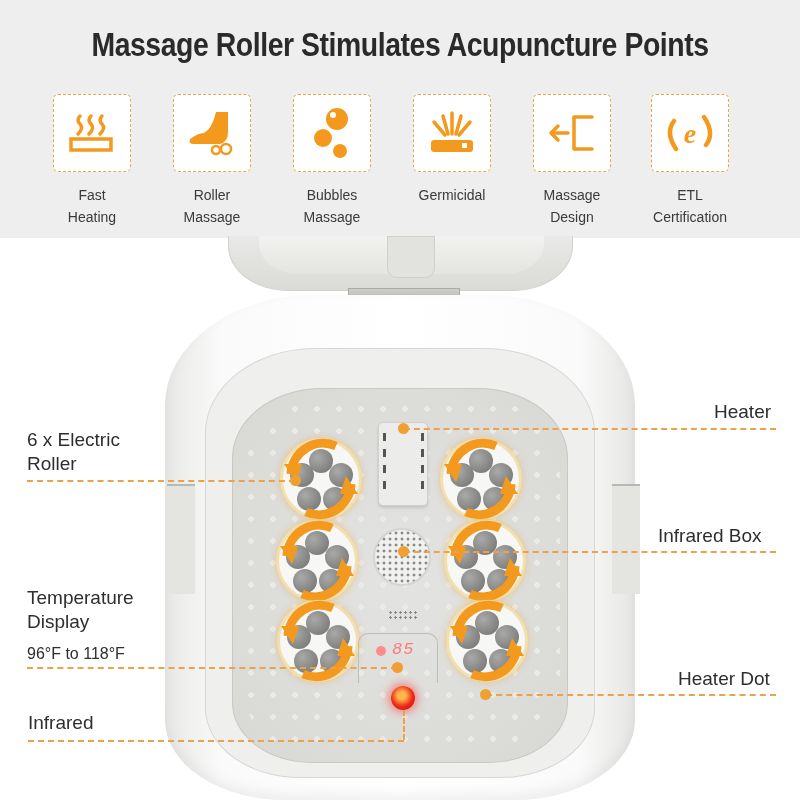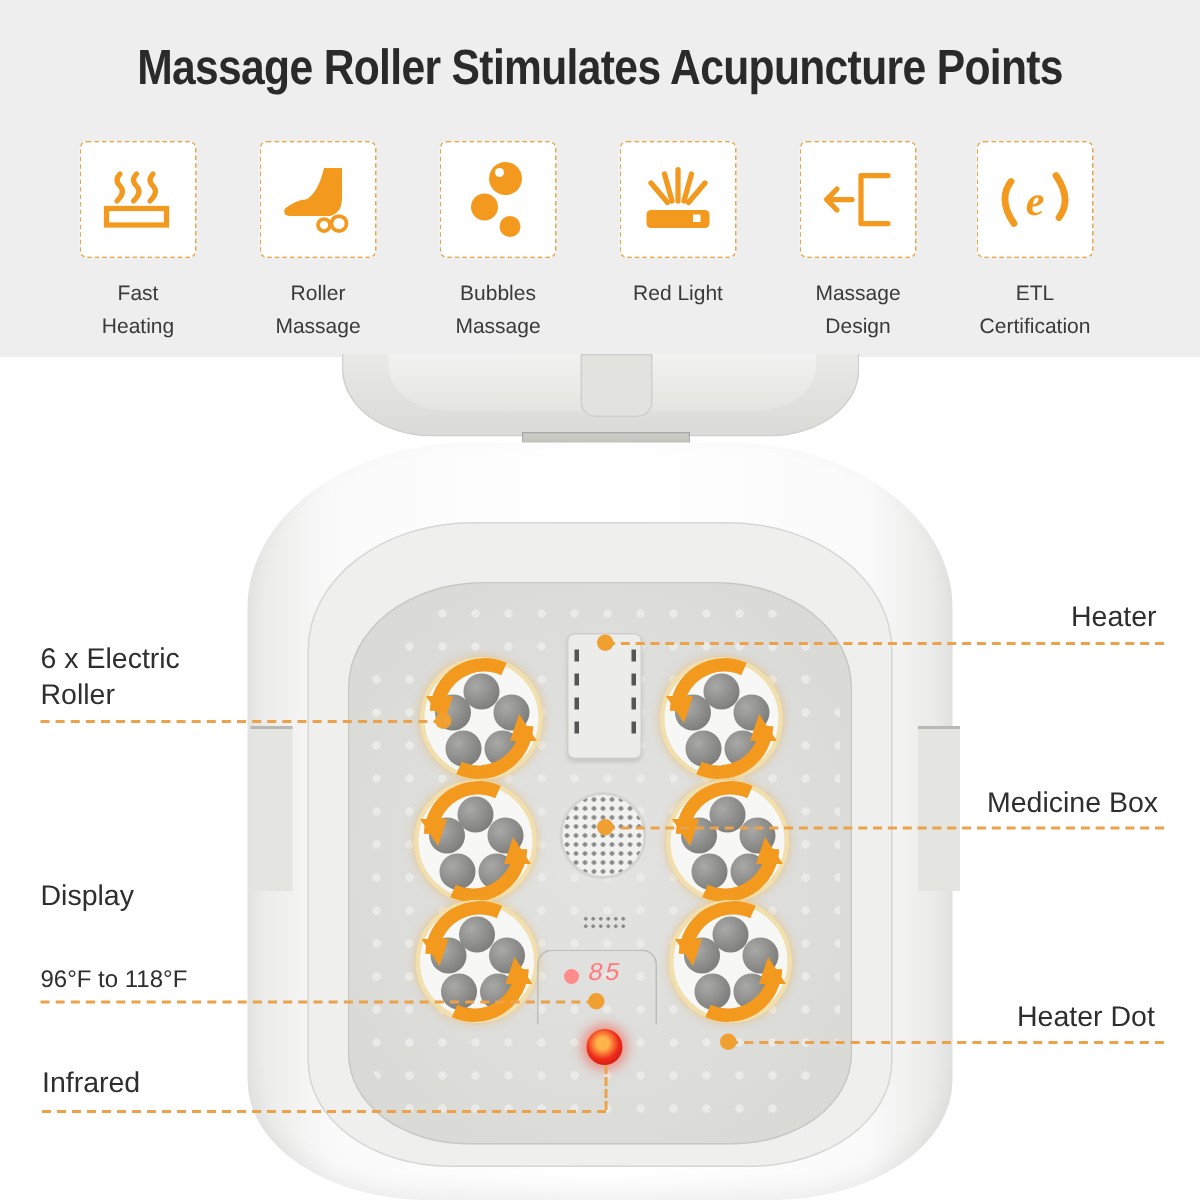--- a/index.html
+++ b/index.html
@@ -208,21 +208,21 @@
         <line x1="14" y1="6" x2="19" y2="24"></line>
         <line x1="32" y1="6" x2="27" y2="24"></line>
         <line x1="5" y1="12" x2="16" y2="25"></line>
         <line x1="41" y1="12" x2="30" y2="25"></line>
       </g>
       <rect x="2" y="30" width="42" height="12" rx="3" fill="#F39A1E"></rect>
       <rect x="33" y="33" width="5" height="5" fill="#fff"></rect>
     </svg>
   </div>
   <div class="feature-label">
-      <span>Red Light</span>
+    <span>Germicidal</span>
   </div>
 </div>
 
 <div class="feature" style="left:512px">
   <div class="feature-box">
     <svg width="48" height="40" viewBox="0 0 48 40">
       <g fill="none" stroke="#F39A1E" stroke-width="3.5" stroke-linecap="round" stroke-linejoin="round">
         <path d="M44 4 h-18 v32 h18"></path>
         <path d="M20 20 h-16"></path>
         <path d="M10 13 l-7 7 l7 7"></path>
@@ -364,25 +364,26 @@
 <div class="dash" style="left:404px;top:428px;width:372px"></div>
 <div class="pin" style="left:398px;top:423px"></div>
 
 <div class="callout" style="left:27px;top:428px">
   <div>6 x Electric</div>
   <div>Roller</div>
 </div>
 <div class="dash" style="left:27px;top:480px;width:268px"></div>
 <div class="pin" style="left:290px;top:475px"></div>
 
-<div class="callout" style="left:658px;top:524px">Medicine Box</div>
+<div class="callout" style="left:658px;top:524px">Infrared Box</div>
 <div class="dash" style="left:404px;top:551px;width:372px"></div>
 <div class="pin" style="left:398px;top:546px"></div>
 
 <div class="callout" style="left:27px;top:586px">
+  <div>Temperature</div>
   <div>Display</div>
 </div>
 <div class="callout small" style="left:27px;top:642px">96°F to 118°F</div>
 <div class="dash" style="left:27px;top:667px;width:370px"></div>
 <div class="pin" style="left:392px;top:662px"></div>
 
 <div class="callout" style="left:678px;top:667px">Heater Dot</div>
 <div class="dash" style="left:486px;top:694px;width:290px"></div>
 <div class="pin" style="left:480px;top:689px"></div>
 

